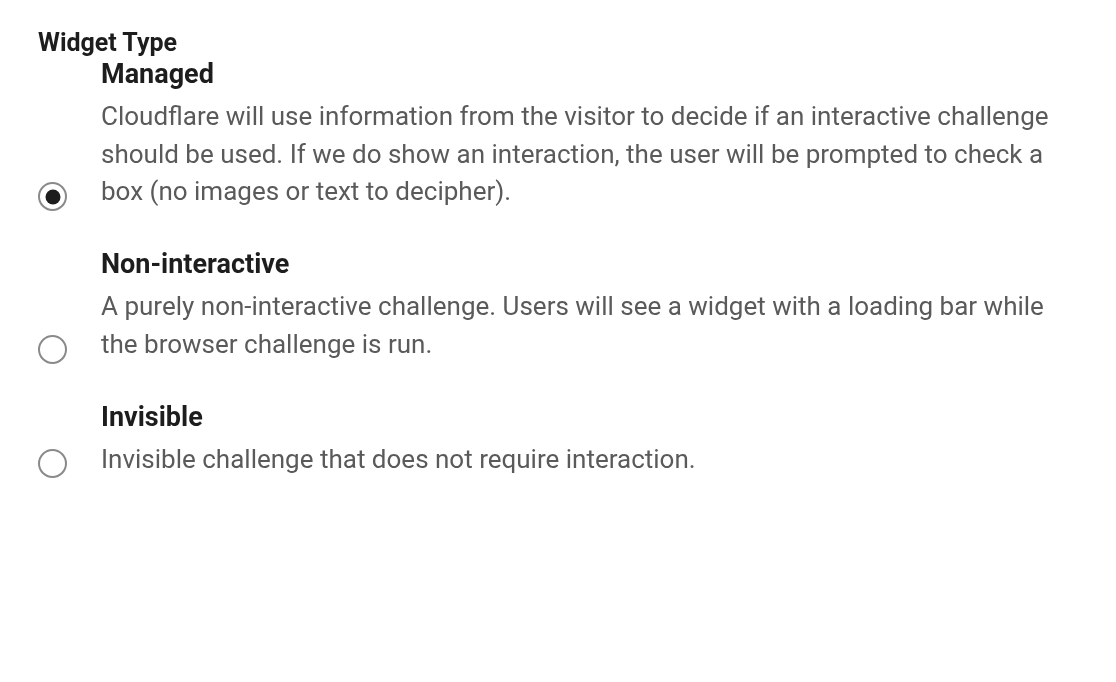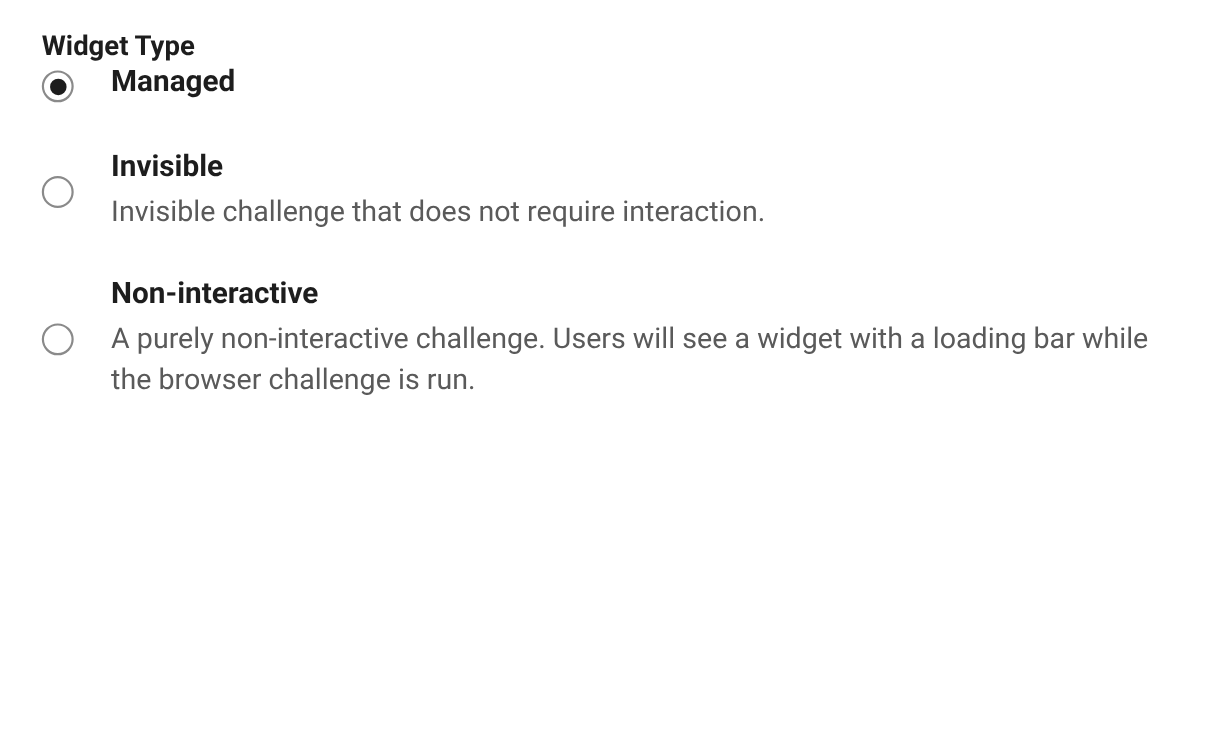--- a/index.html
+++ b/index.html
@@ -19,21 +19,21 @@
       font-weight: 700;
       color: #1d1d1d;
     }
     .radio-group {
       display: flex;
       flex-direction: column;
       gap: 36px;
     }
     .radio-option {
       display: flex;
-      align-items: center;
+      align-items: flex-end;
       gap: 34px;
       cursor: pointer;
     }
     .radio-circle {
       flex: 0 0 auto;
       width: 29px;
       height: 29px;
       border: 2px solid #8a8a8a;
       border-radius: 50%;
       position: relative;
@@ -74,32 +74,33 @@
 <body>
 
 <h2 class="section-heading">Widget Type</h2>
 
 <div class="radio-group">
 
   <label class="radio-option">
     <span class="radio-circle selected"></span>
     <span class="radio-content">
       <div class="radio-label">Managed</div>
+      <div class="radio-description">Cloudflare will use information from the visitor to decide if an interactive challenge should be used. If we do show an interaction, the user will be prompted to check a box (no images or text to decipher).</div>
+    </span>
+  </label>
+
+  <label class="radio-option">
+    <span class="radio-circle"></span>
+    <span class="radio-content">
+      <div class="radio-label">Non-interactive</div>
+      <div class="radio-description">A purely non-interactive challenge. Users will see a widget with a loading bar while the browser challenge is run.</div>
     </span>
   </label>
 
   <label class="radio-option">
     <span class="radio-circle"></span>
     <span class="radio-content">
       <div class="radio-label">Invisible</div>
       <div class="radio-description">Invisible challenge that does not require interaction.</div>
     </span>
   </label>
 
-  <label class="radio-option">
-    <span class="radio-circle"></span>
-    <span class="radio-content">
-      <div class="radio-label">Non-interactive</div>
-      <div class="radio-description">A purely non-interactive challenge. Users will see a widget with a loading bar while the browser challenge is run.</div>
-    </span>
-  </label>
-
 </div>
 
 </body></html>

